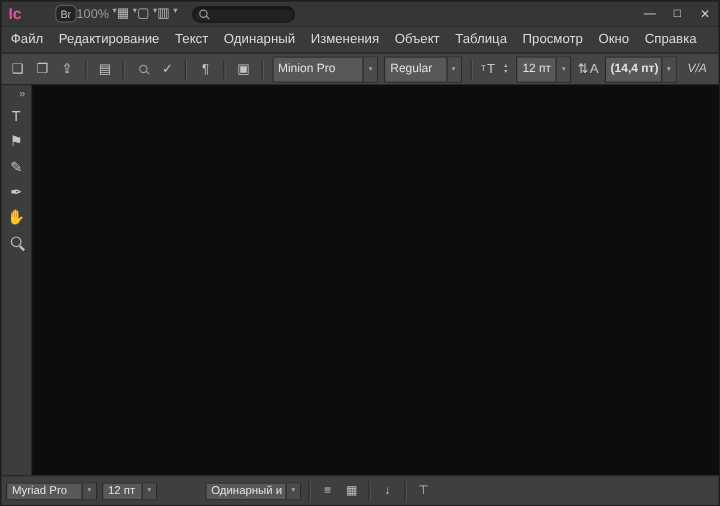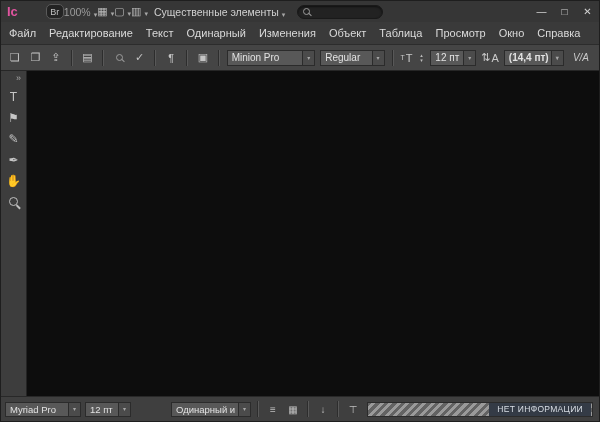--- a/index.html
+++ b/index.html
@@ -7,21 +7,21 @@
   body { background:#555; font-family:"Liberation Sans",sans-serif; }
   .app { width:600px; height:422px; display:flex; flex-direction:column; background:#0d0d0d;
          color:#ccc; font-size:11px; border:1px solid #1e1e1e; overflow:hidden; user-select:none; }
 
   
   .appbar { height:21px; flex:0 0 auto; background:#363636; display:flex; align-items:center;
             padding-left:6px; }
   .logo { color:#e0549f; font-weight:bold; font-size:13px; line-height:1; }
   .br-btn { width:18px; height:15px; background:#232323; border:1px solid #5a5a5a; border-radius:5px;
             font-size:9px; display:flex; align-items:center; justify-content:center; color:#c0c0c0;margin-left:28px; }
-  .dd { display:flex; align-items:flex-end; gap:3px; }
+  .dd { display:flex; align-items:flex-start; gap:3px; }
   .zoom-text { color:#9b9b9b; font-size:10.5px; }
   .chev { font-size:7px; color:#a6a6a6; line-height:1; }
   .ig { font-size:11px; color:#b8b8b8; line-height:1; }
   .workspace-text { color:#d0d0d0; font-size:10.5px; }
   .search { margin-left:12px; width:86px; height:14px; background:#222; border:1px solid #191919;
             border-radius:8px; display:flex; align-items:center; padding:0 5px; gap:4px;
             box-shadow: inset 0 1px 2px rgba(0,0,0,.55); }
   .search input { flex:1; min-width:0; background:transparent; border:none; outline:none;
                   color:#ddd; font-size:9px; }
   .mag { width:7px; height:7px; border:1px solid #9a9a9a; border-radius:50%; position:relative; flex:0 0 auto; }
@@ -35,21 +35,21 @@
   .menubar { height:22px; flex:0 0 auto; background:#3a3a3a; display:flex; align-items:center;
              padding:0 8px; gap:13px; }
   .menu-item { color:#dadada; font-size:11px; white-space:nowrap; }
 
   
   .controlbar { height:27px; flex:0 0 auto; background:#454545; border-top:1px solid #2c2c2c;
                 border-bottom:1px solid #262626; display:flex; align-items:center; padding:0 6px; gap:5px; }
   .tb { width:18px; height:18px; display:flex; align-items:center; justify-content:center;
         color:#c4c4c4; font-size:11px; }
   .vsep { width:0; height:16px; border-left:1px solid #2d2d2d; border-right:1px solid #585858; margin:0 2px; }
-  .combo { height:16px; background:#585858; border:1px solid #2b2b2b; display:flex; align-items:center;
+  .combo { height:22px; background:#585858; border:1px solid #2b2b2b; display:flex; align-items:center;
            font-size:10px; color:#e2e2e2; }
   .combo .ct { flex:1; padding:0 4px; white-space:nowrap; overflow:hidden; }
   .combo .cb { width:12px; height:100%; border-left:1px solid #2b2b2b; background:#4b4b4b;
                display:flex; align-items:center; justify-content:center; }
   .combo .cb .chev { font-size:6px; }
   .w-family { width:102px; } .w-style { width:74px; } .w-size { width:50px; } .w-lead { width:60px;font-weight:bold; }
   .fieldicon { color:#c9c9c9; font-size:11px; display:flex; align-items:center; gap:1px; }
   .fieldicon .small { font-size:7px; }
   .spin { display:flex; flex-direction:column; justify-content:center; width:9px; }
   .spin span { font-size:5px; line-height:5px; color:#bbb; text-align:center; }
@@ -101,24 +101,20 @@
       <span class="chev">▾</span>
     </span>
     <span class="dd">
       <span class="ig">▢</span>
       <span class="chev">▾</span>
     </span>
     <span class="dd">
       <span class="ig">▥</span>
       <span class="chev">▾</span>
     </span>
-    <span class="dd" style="margin-left:6px;">
-      <span class="workspace-text">Существенные элементы</span>
-      <span class="chev">▾</span>
-    </span>
     <span class="search">
       <span class="mag"></span>
       <input aria-label="search" style="">
     </span>
     <span class="win">
       <span class="wbtn">—</span>
       <span class="wbtn">□</span>
       <span class="wbtn">✕</span>
     </span>
   </div>
@@ -230,18 +226,15 @@
           <span class="chev">▾</span>
         </span>
     </span>
     <span class="vsep"></span>
     <span class="sb-btn">≡</span>
     <span class="sb-btn">▦</span>
     <span class="vsep"></span>
     <span class="sb-btn">↓</span>
     <span class="vsep"></span>
     <span class="sb-btn">⊤</span>
-    <span class="copyfit">
-      <span class="info-badge">НЕТ ИНФОРМАЦИИ</span>
-    </span>
   </div>
 
 </div>
 
 </body></html>

